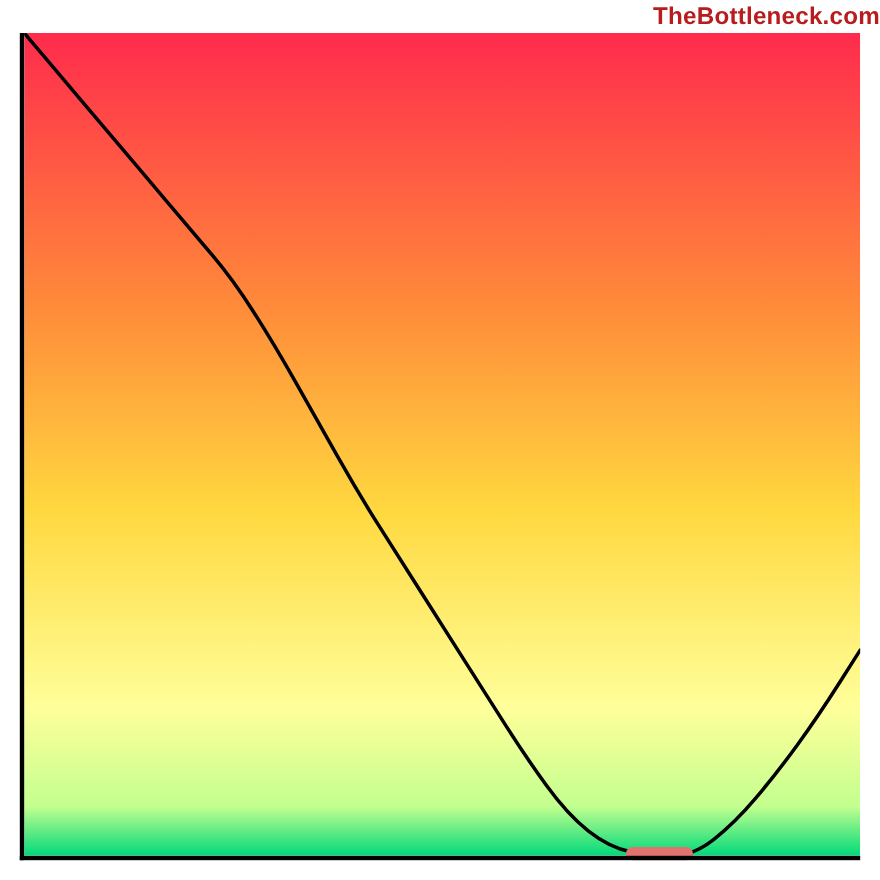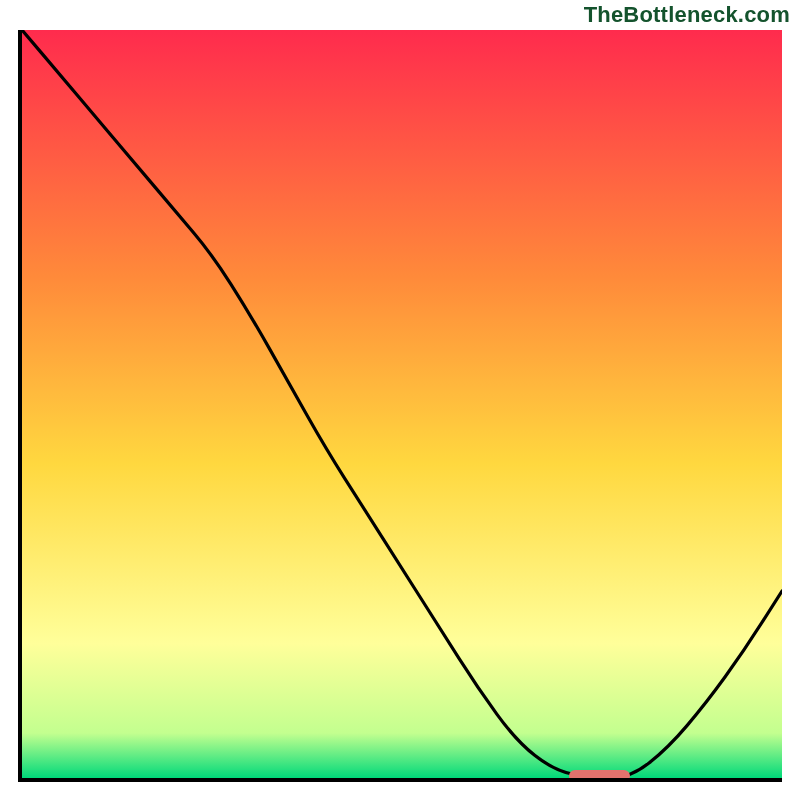--- a/index.html
+++ b/index.html
@@ -7,24 +7,24 @@
     padding: 0;
     width: 800px;
     height: 800px;
     background: #ffffff;
     font-family: Arial, Helvetica, sans-serif;
     overflow: hidden;
   }
   .attribution {
     position: absolute;
     top: 2px;
-    right: 10px;
+    right: 0;
     font-size: 22px;
     font-weight: 600;
-    color: #14532d;
+    color: #b91c1c;
     letter-spacing: 0.2px;
   }
   .plot-wrap {
     position: absolute;
     left: 18px;
     top: 30px;
     width: 764px;
     height: 752px;
   }
   .axis {

